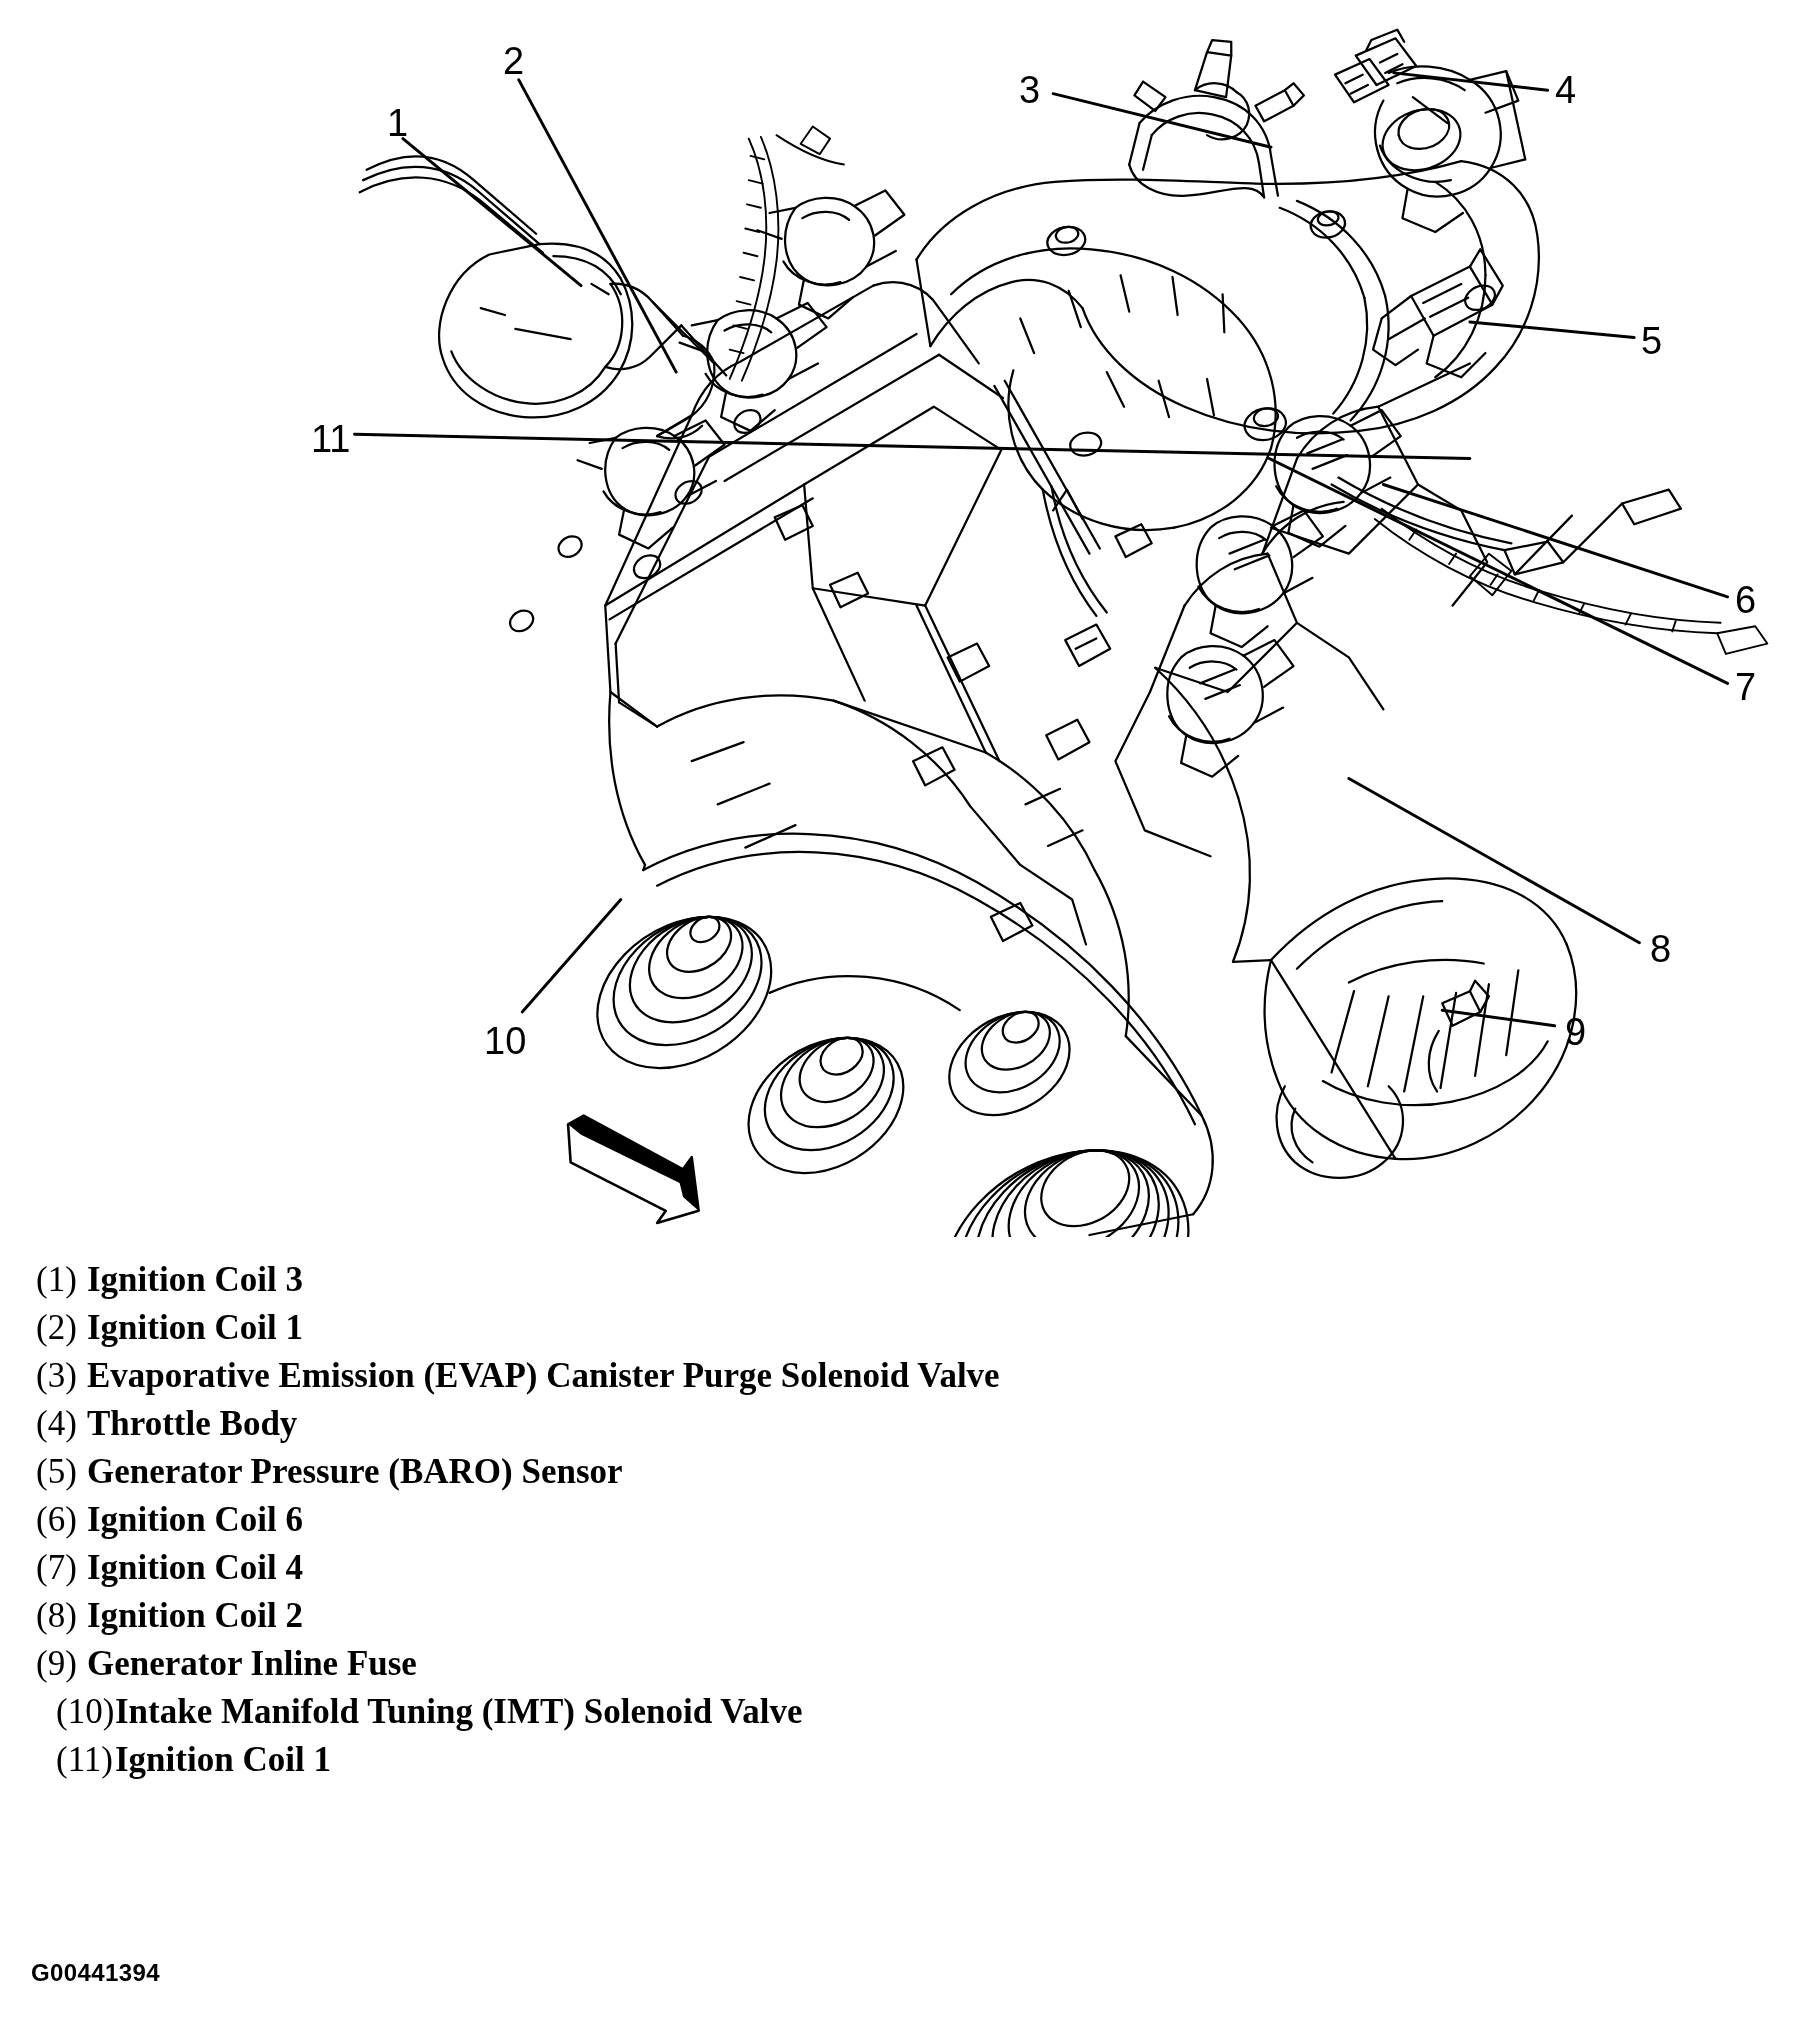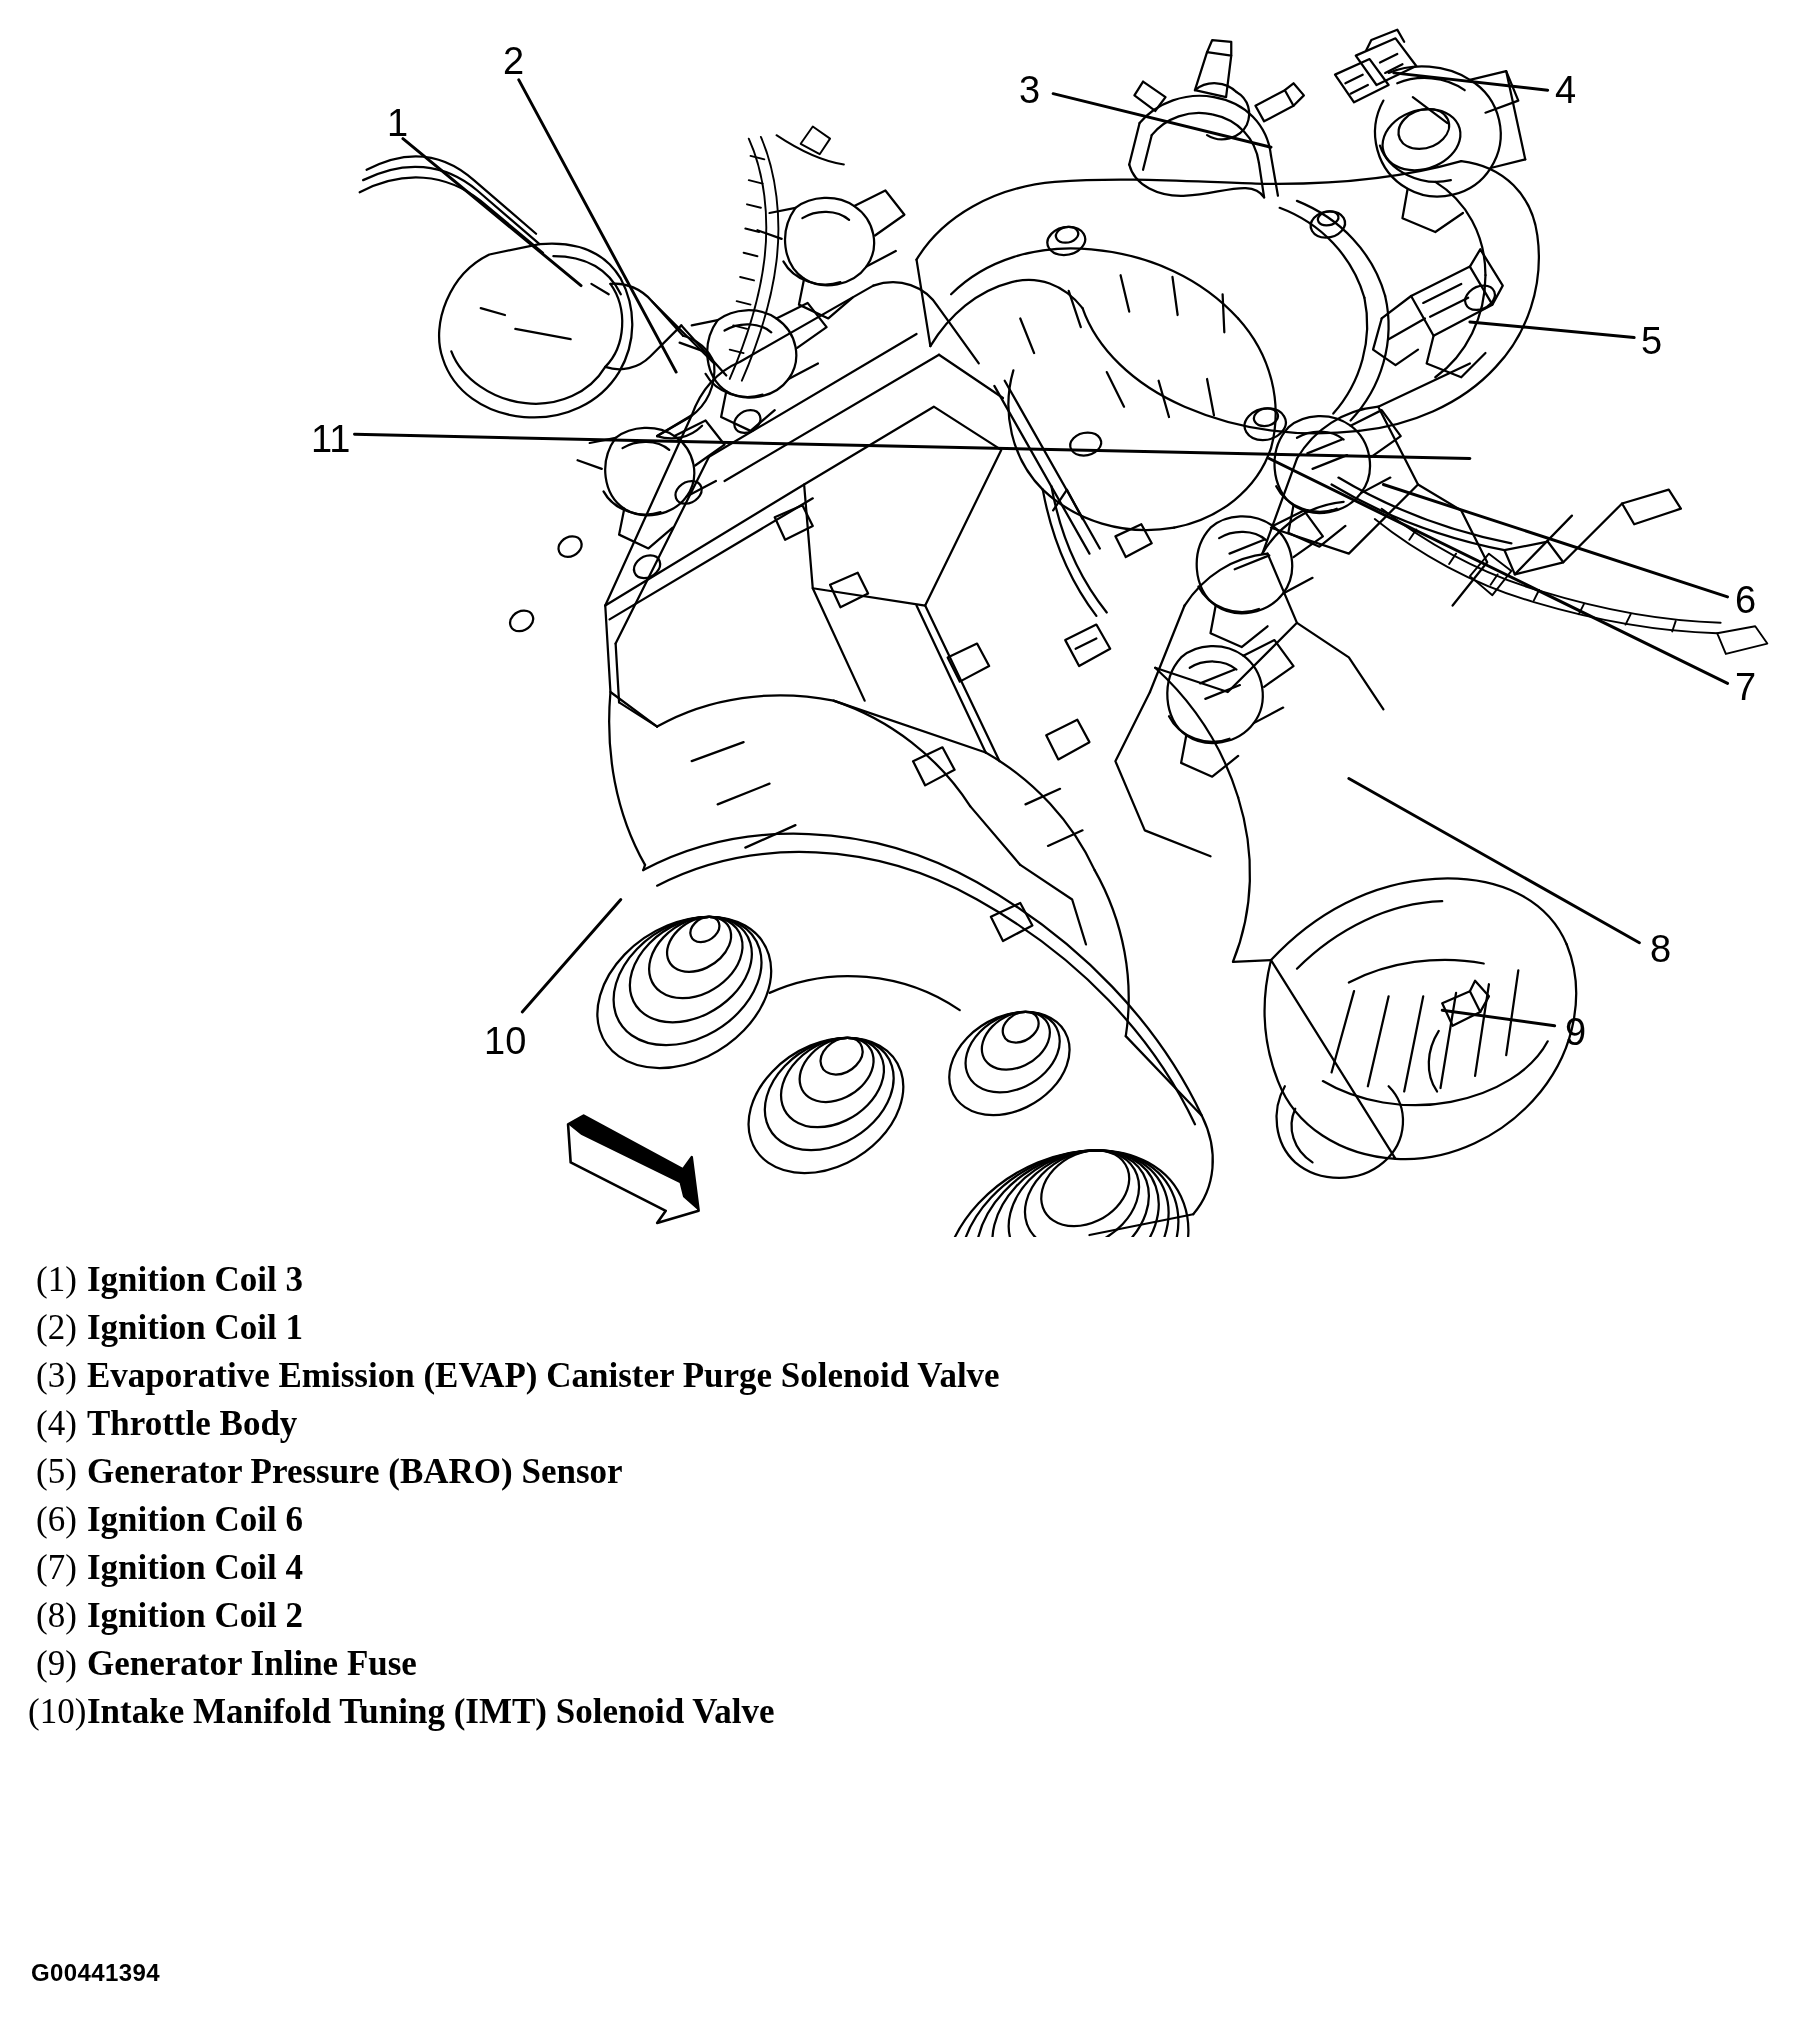--- a/index.html
+++ b/index.html
@@ -58,20 +58,21 @@
   }
   .legend-num {
     width: 80px;
     padding-left: 36px;
     box-sizing: border-box;
     text-align: left;
     flex: 0 0 auto;
   }
   .legend-num.wide {
     padding-left: 28px;
+    margin-left: 28px;
   }
   .legend-text {
     flex: 1 1 auto;
     padding-left: 7px;
     font-weight: bold;
   }
 
   
   #figure-id {
     position: absolute;
@@ -512,17 +513,21 @@
   <div class="legend-row">
     <span class="legend-num">(9)</span>
     <span class="legend-text">Generator Inline Fuse</span>
   </div>
 
   <div class="legend-row">
     <span class="legend-num wide">(10)</span>
     <span class="legend-text">Intake Manifold Tuning (IMT) Solenoid Valve</span>
   </div>
 
+  <div class="legend-row">
+    <span class="legend-num wide">(11)</span>
+    <span class="legend-text">Ignition Coil 1</span>
+  </div>
 
 </div>
 
 <div id="figure-id">G00441394</div>
 
 
 </body></html>

